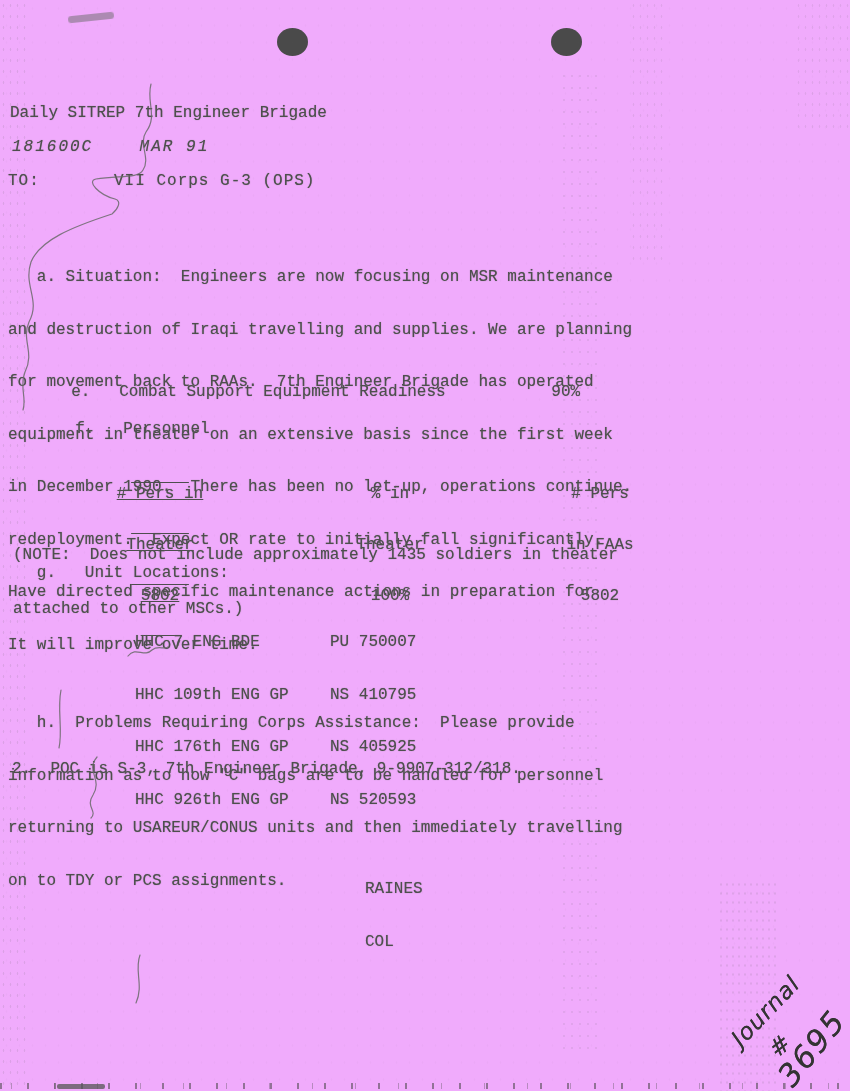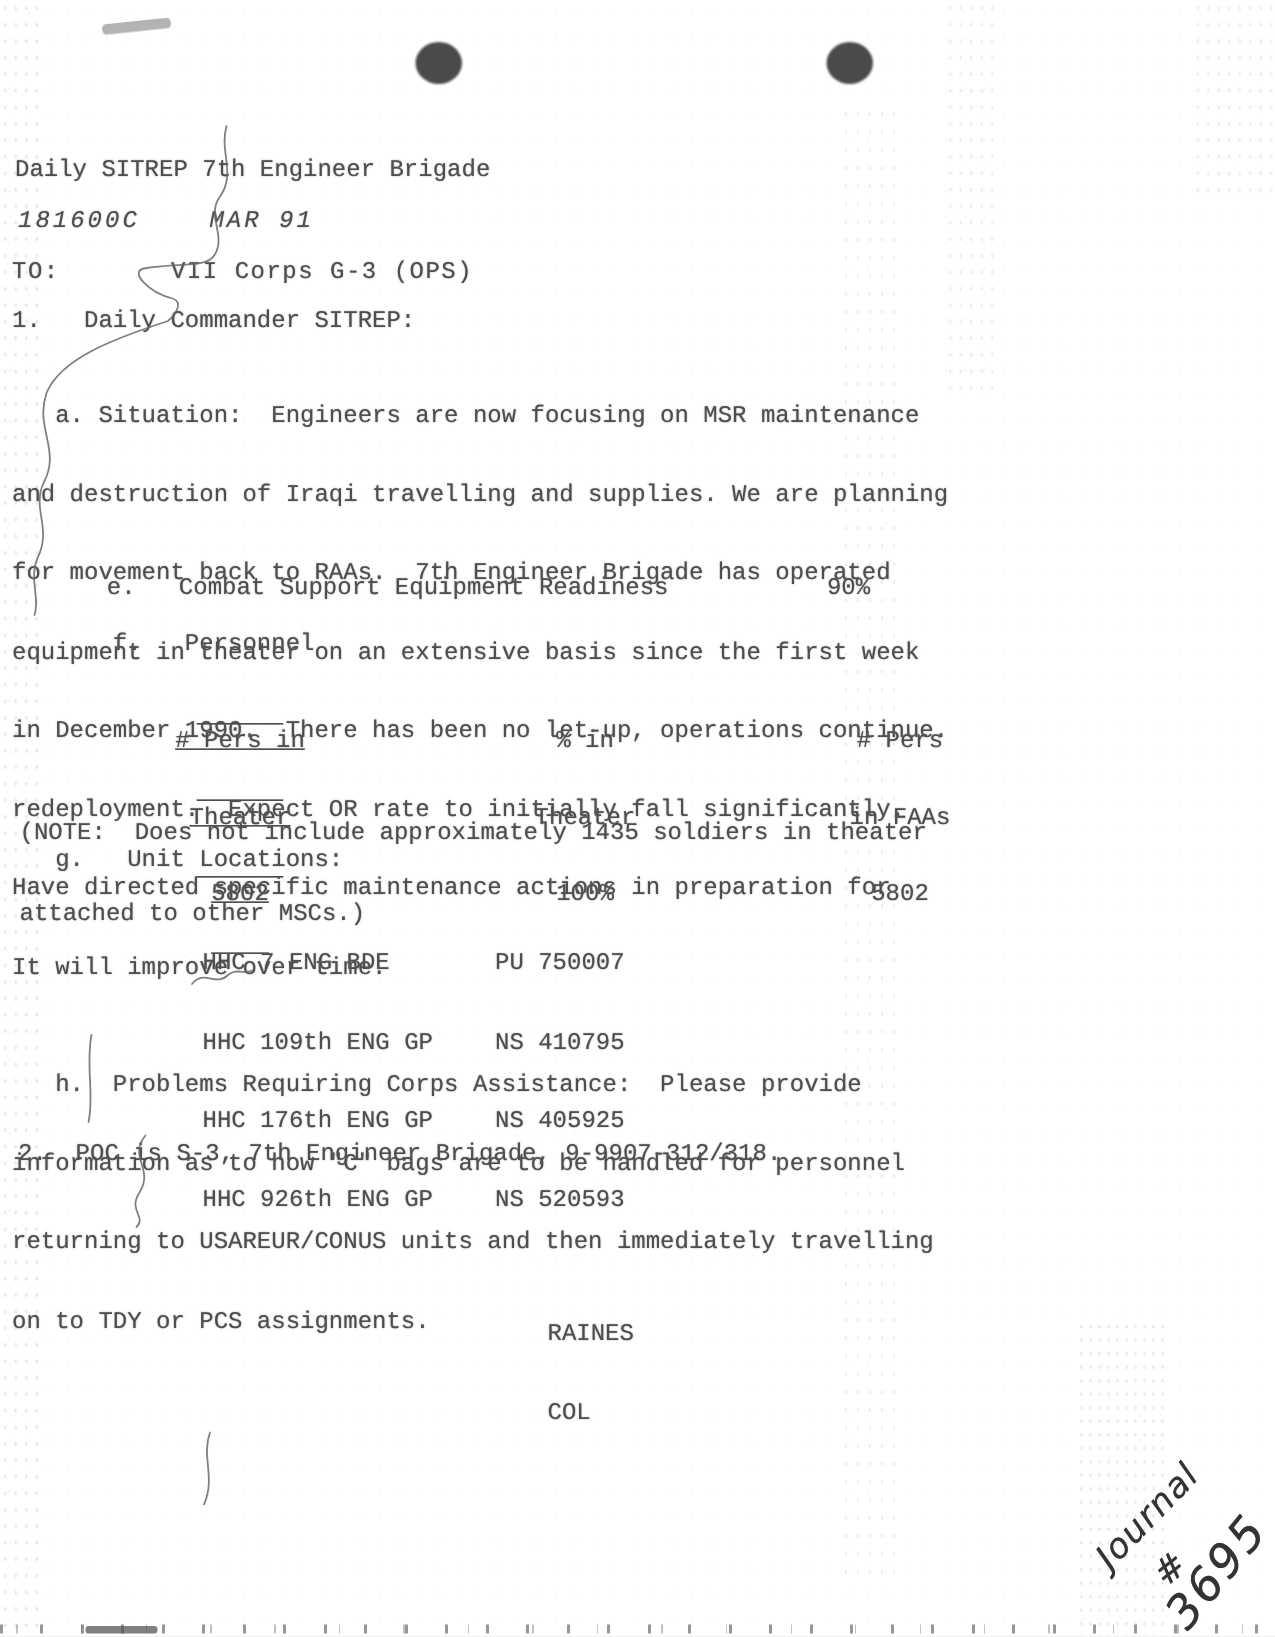--- a/index.html
+++ b/index.html
@@ -1,18 +1,18 @@
 <!DOCTYPE html>
 <html><head>
 <meta charset="utf-8">
 <style>
   html,body{margin:0;padding:0;background:#e8e8e6;}
   .page{
     position:relative;width:850px;height:1091px;margin:0 auto;
-    background:#ffffff;overflow:hidden;
+    background:#f0abfc;overflow:hidden;
     font-family:"Liberation Mono","DejaVu Sans Mono",monospace;
     color:#4e4e4e;
   }
   .tw{
     position:absolute;white-space:pre;
     font-size:16px;line-height:17.5px;
     text-shadow:0 0 1px rgba(120,120,120,.85);
   }
   .tw .ln{white-space:pre;}
   .punch{
@@ -56,21 +56,20 @@
 <body>
 
 <div class="page">
 
   <div class="punch" style="left:277px;top:28px;"></div>
   <div class="punch" style="left:551px;top:28px;"></div>
 
   <div class="tw" style="left:10px;top:105px;">Daily SITREP 7th Engineer Brigade</div>
   <div class="tw" style="left:12px;top:139px;letter-spacing:2px;font-style:italic;">181600C    MAR 91</div>
   <div class="tw" style="left:8px;top:173px;letter-spacing:1px;">TO:       VII Corps G-3 (OPS)</div>
-  <div class="tw" style="left:8px;top:206px;">1.   Daily Commander SITREP:</div>
 
   <div class="tw" style="left:8px;top:234px;">
     <div class="ln">   a. Situation:  Engineers are now focusing on MSR maintenance</div>
     <div class="ln">and destruction of Iraqi travelling and supplies. We are planning</div>
     <div class="ln">for movement back to RAAs.  7th Engineer Brigade has operated</div>
     <div class="ln">equipment in theater on an extensive basis since the first week</div>
     <div class="ln">in December 1990.  There has been no let-up, operations continue.</div>
     <div class="ln">redeployment.  Expect OR rate to initially fall significantly.</div>
     <div class="ln">Have directed specific maintenance actions in preparation for</div>
     <div class="ln">It will improve over time.</div>

